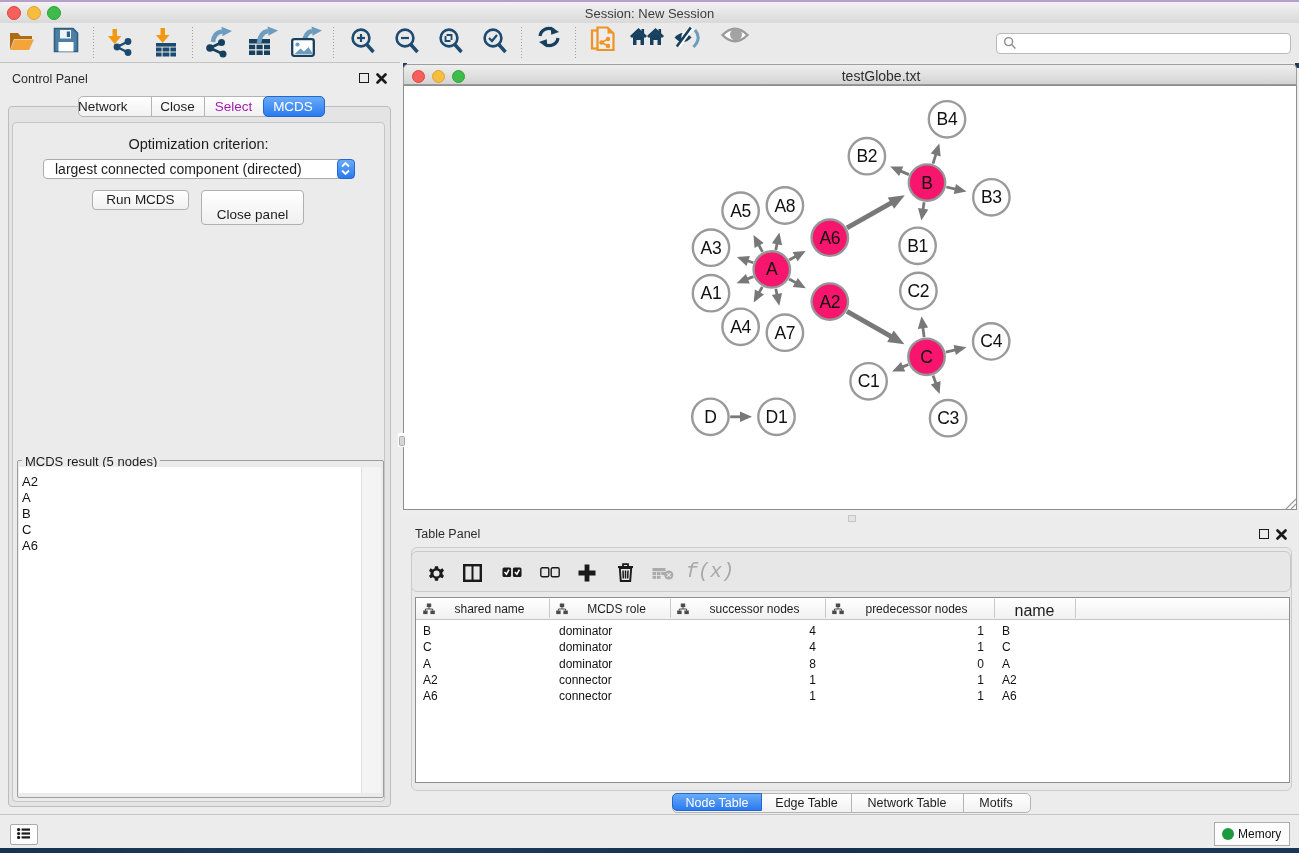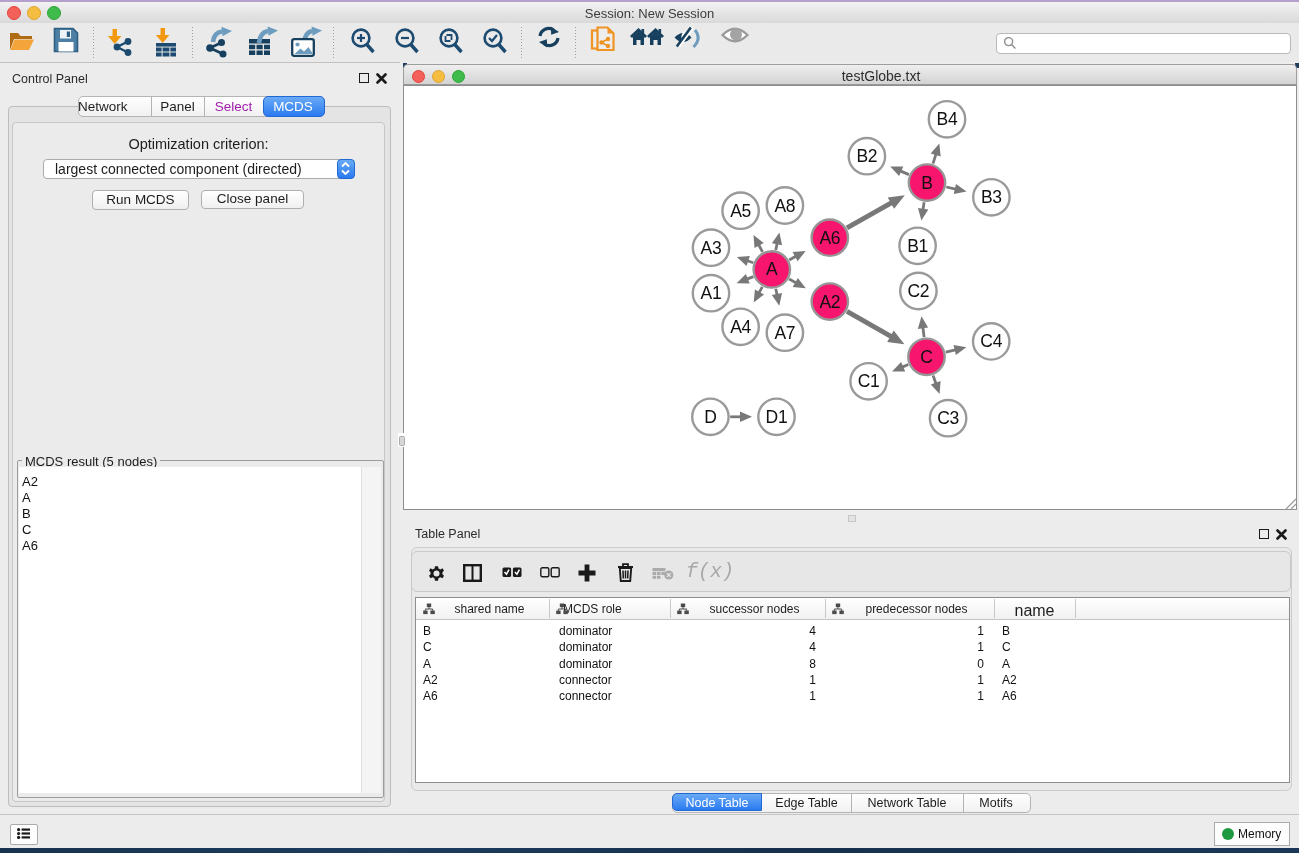--- a/index.html
+++ b/index.html
@@ -164,35 +164,35 @@
   </svg>
 
 <div class="abs" style="left:8px;top:105.5px;width:381px;height:699px;background:#e4e4e4;border:1px solid #bdbdbd;border-radius:4px"></div>
 <div class="abs" style="left:12px;top:122px;width:371px;height:678px;background:#ebebeb;border:1px solid #c6c6c6;border-radius:4px"></div>
 
 <div class="abs" style="left:78px;top:96px;width:245px;height:19px;background:linear-gradient(#ffffff,#f1f1f1);border:1px solid #b4b4b4;border-radius:5px"></div>
 <div class="abs" style="left:150.5px;top:96px;width:1px;height:21px;background:#b4b4b4"></div>
 <div class="abs" style="left:204px;top:96px;width:1px;height:21px;background:#b4b4b4"></div>
 <div class="abs" style="left:263px;top:96px;width:60px;height:19px;background:linear-gradient(#6aabf7,#2a7af0);border:1px solid #2268d2;border-radius:5px"></div>
 <div class="abs" style="left:78px;top:99px;width:73px;height:15px;font-size:13.5px;color:#1d1d1d">Network</div>
-<div class="abs" style="left:151px;top:99px;width:53px;height:15px;text-align:center;font-size:13.5px;color:#1d1d1d">Panel</div>
+<div class="abs" style="left:151px;top:99px;width:53px;height:15px;text-align:center;font-size:13.5px;color:#1d1d1d">Close</div>
 <div class="abs" style="left:204px;top:99px;width:59px;height:15px;text-align:center;font-size:13.5px;color:#a21caf">Select</div>
 <div class="abs" style="left:263px;top:99px;width:60px;height:15px;text-align:center;font-size:13.5px;color:#fff">MCDS</div>
 
 <div class="abs" style="left:43px;top:136px;width:311px;text-align:center;font-size:14.5px;color:#1d1d1d">Optimization criterion:</div>
 <div class="abs" style="left:43px;top:158.5px;width:309px;height:18px;background:#fff;border:1px solid #ababab;border-radius:4px"></div>
 <div class="abs" style="left:337px;top:158.5px;width:16px;height:18px;background:linear-gradient(#6aabf7,#2a7af0);border:1px solid #2268d2;border-radius:4px"></div>
 <svg class="abs" style="left:340px;top:161.5px" width="11" height="13" viewBox="0 0 11 13">
     <path d="M2 4.5 L5.5 1 L9 4.5" fill="none" stroke="#fff" stroke-width="1.8"></path>
     <path d="M2 8.5 L5.5 12 L9 8.5" fill="none" stroke="#fff" stroke-width="1.8"></path>
   </svg>
 <div class="abs" style="left:55px;top:160.5px;font-size:14px;color:#1d1d1d">largest connected component (directed)</div>
 
 <div class="abs" style="left:92px;top:190px;width:95px;height:17px;background:linear-gradient(#ffffff,#f0f0f0);border:1px solid #b0b0b0;border-radius:4px;text-align:center;font-size:13.5px;color:#1d1d1d;padding-top:1px">Run MCDS</div>
-<div class="abs" style="left:201px;top:190px;width:101px;height:17px;background:linear-gradient(#ffffff,#f0f0f0);border:1px solid #b0b0b0;border-radius:4px;text-align:center;font-size:13.5px;color:#1d1d1d;padding-top:0">Close panel</div>
+<div class="abs" style="left:201px;top:190px;width:101px;height:17px;background:linear-gradient(#ffffff,#f0f0f0);border:1px solid #b0b0b0;border-radius:4px;text-align:center;font-size:13.5px;color:#1d1d1d;padding-top:16px">Close panel</div>
 
 <div class="abs" style="left:16.5px;top:460px;width:365px;height:336px;border:1px solid #9d9d9d;border-radius:2px"></div>
 <div class="abs" style="left:22px;top:454px;background:#ebebeb;padding:0 3px;font-size:13px;color:#1d1d1d">MCDS result (5 nodes)</div>
 <div class="abs" style="left:18.5px;top:467px;width:362px;height:326px;background:#fff"></div>
 <div class="abs" style="left:361px;top:467px;width:19px;height:326px;background:#f4f4f4;border-left:1px solid #e0e0e0"></div>
 <div class="abs" style="left:22px;top:474px;font-size:13px;color:#111;line-height:16px">A2<br>A<br>B<br>C<br>A6</div>
 
 <div class="abs" style="left:400px;top:62px;width:899px;height:456px;background:#ededed"></div>
 <div class="abs" style="left:1295px;top:62.5px;width:4px;height:5.5px;background:#1d3c5e"></div>
 <div class="abs" style="left:403px;top:62.5px;width:4px;height:5.5px;background:#1d3c5e"></div>
@@ -346,21 +346,21 @@
 <div class="abs" style="left:686px;top:560px;font-family:Liberation Mono, monospace;font-style:italic;font-size:20px;color:#a8a8a8">f(x)</div>
 
 <div class="abs" style="left:415px;top:597px;width:875px;height:186px;background:#fff;border:1px solid #8e8e8e;box-sizing:border-box"></div>
 <div class="abs" style="left:416px;top:598px;width:873px;height:21px;background:linear-gradient(#ffffff,#f1f1f1);border-bottom:1px solid #c4c4c4"></div>
 <div class="abs" style="left:549px;top:599px;width:1px;height:19px;background:#c9c9c9"></div>
 <div class="abs" style="left:670px;top:599px;width:1px;height:19px;background:#c9c9c9"></div>
 <div class="abs" style="left:825px;top:599px;width:1px;height:19px;background:#c9c9c9"></div>
 <div class="abs" style="left:994px;top:599px;width:1px;height:19px;background:#c9c9c9"></div>
 <div class="abs" style="left:1075px;top:599px;width:1px;height:19px;background:#c9c9c9"></div>
 <div class="abs" style="left:430px;top:602px;width:119px;text-align:center;font-size:12px;color:#1d1d1d">shared name</div>
-<div class="abs" style="left:563px;top:602px;width:107px;text-align:left;font-size:12px;color:#1d1d1d">MCDS role</div>
+<div class="abs" style="left:563px;top:602px;width:107px;text-align:center;font-size:12px;color:#1d1d1d">MCDS role</div>
 <div class="abs" style="left:684px;top:602px;width:141px;text-align:center;font-size:12px;color:#1d1d1d">successor nodes</div>
 <div class="abs" style="left:839px;top:602px;width:155px;text-align:center;font-size:12px;color:#1d1d1d">predecessor nodes</div>
 <div class="abs" style="left:994px;top:602px;width:81px;text-align:center;font-size:16px;color:#1d1d1d">name</div>
 <svg class="abs" style="left:423px;top:603px" width="12" height="12" viewBox="0 0 12 12">
     <g fill="#4a4a4a">
       <rect x="3.8" y="0.5" width="4.4" height="3.6"></rect>
       <rect x="0.2" y="7.5" width="4.4" height="3.6"></rect>
       <rect x="7.4" y="7.5" width="4.4" height="3.6"></rect>
     </g>
     <path d="M6 4 V6 M2.4 7.6 V6 H9.6 V7.6" fill="none" stroke="#4a4a4a" stroke-width="1"></path>

